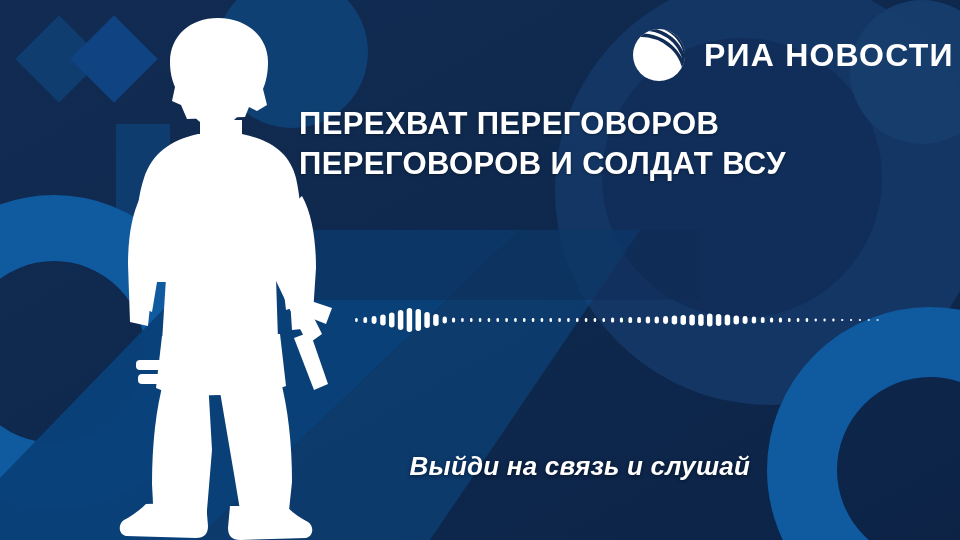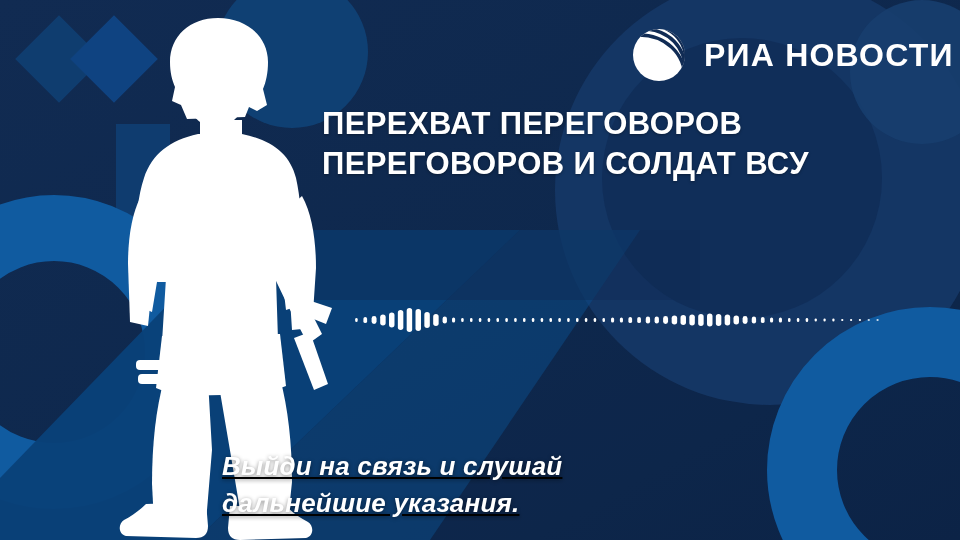--- a/index.html
+++ b/index.html
@@ -35,21 +35,21 @@
     font-weight:bold;
     letter-spacing:1.2px;
     line-height:1;
     white-space:nowrap;
     font-family:"Liberation Sans", sans-serif;
   }
 
   
   #headline {
     position:absolute;
-    left:322px; top:104px;
+    left:299px; top:104px;
     width:625px;
     z-index:40;
   }
   #headline .line {
     color:#ffffff;
     font-size:31px;
     font-weight:bold;
     line-height:1.30;
     letter-spacing:0.4px;
     text-shadow:0 1px 3px rgba(0,0,0,.35);
@@ -62,25 +62,24 @@
     position:absolute;
     left:352px; top:300px;
     width:530px; height:40px;
     z-index:40;
   }
   #waveform svg { display:block; width:530px; height:40px; }
 
   
   #caption {
     position:absolute;
-    left:222px; top:448px;
+    left:210px; top:448px;
     width:540px;
-    text-align:left;
-    z-index:40;
-    text-decoration:underline;
+    text-align:right;
+    z-index:40;
   }
   #caption .line {
     color:#ffffff;
     font-size:26px;
     font-style:italic;
     font-weight:bold;
     line-height:1.42;
     letter-spacing:0.2px;
     text-shadow:0 1px 4px rgba(0,0,0,.45);
     white-space:nowrap;
@@ -275,16 +274,15 @@
         <rect x="489.15" y="19.00" width="2.20" height="2.00" rx="1" fill="#ffffff"></rect>
         <rect x="497.98" y="19.00" width="2.20" height="2.00" rx="1" fill="#ffffff"></rect>
         <rect x="506.82" y="19.00" width="2.20" height="2.00" rx="1" fill="#ffffff"></rect>
         <rect x="515.65" y="19.30" width="2.20" height="1.40" rx="0.7" fill="#ffffff"></rect>
         <rect x="524.48" y="19.30" width="2.20" height="1.40" rx="0.7" fill="#ffffff"></rect>
       </svg>
   </div>
 
   <div id="caption">
     <div class="line">Выйди на связь и слушай</div>
-    <div class="line">дальнейшие указания.</div>
   </div>
 
 </div>
 
 </body></html>

